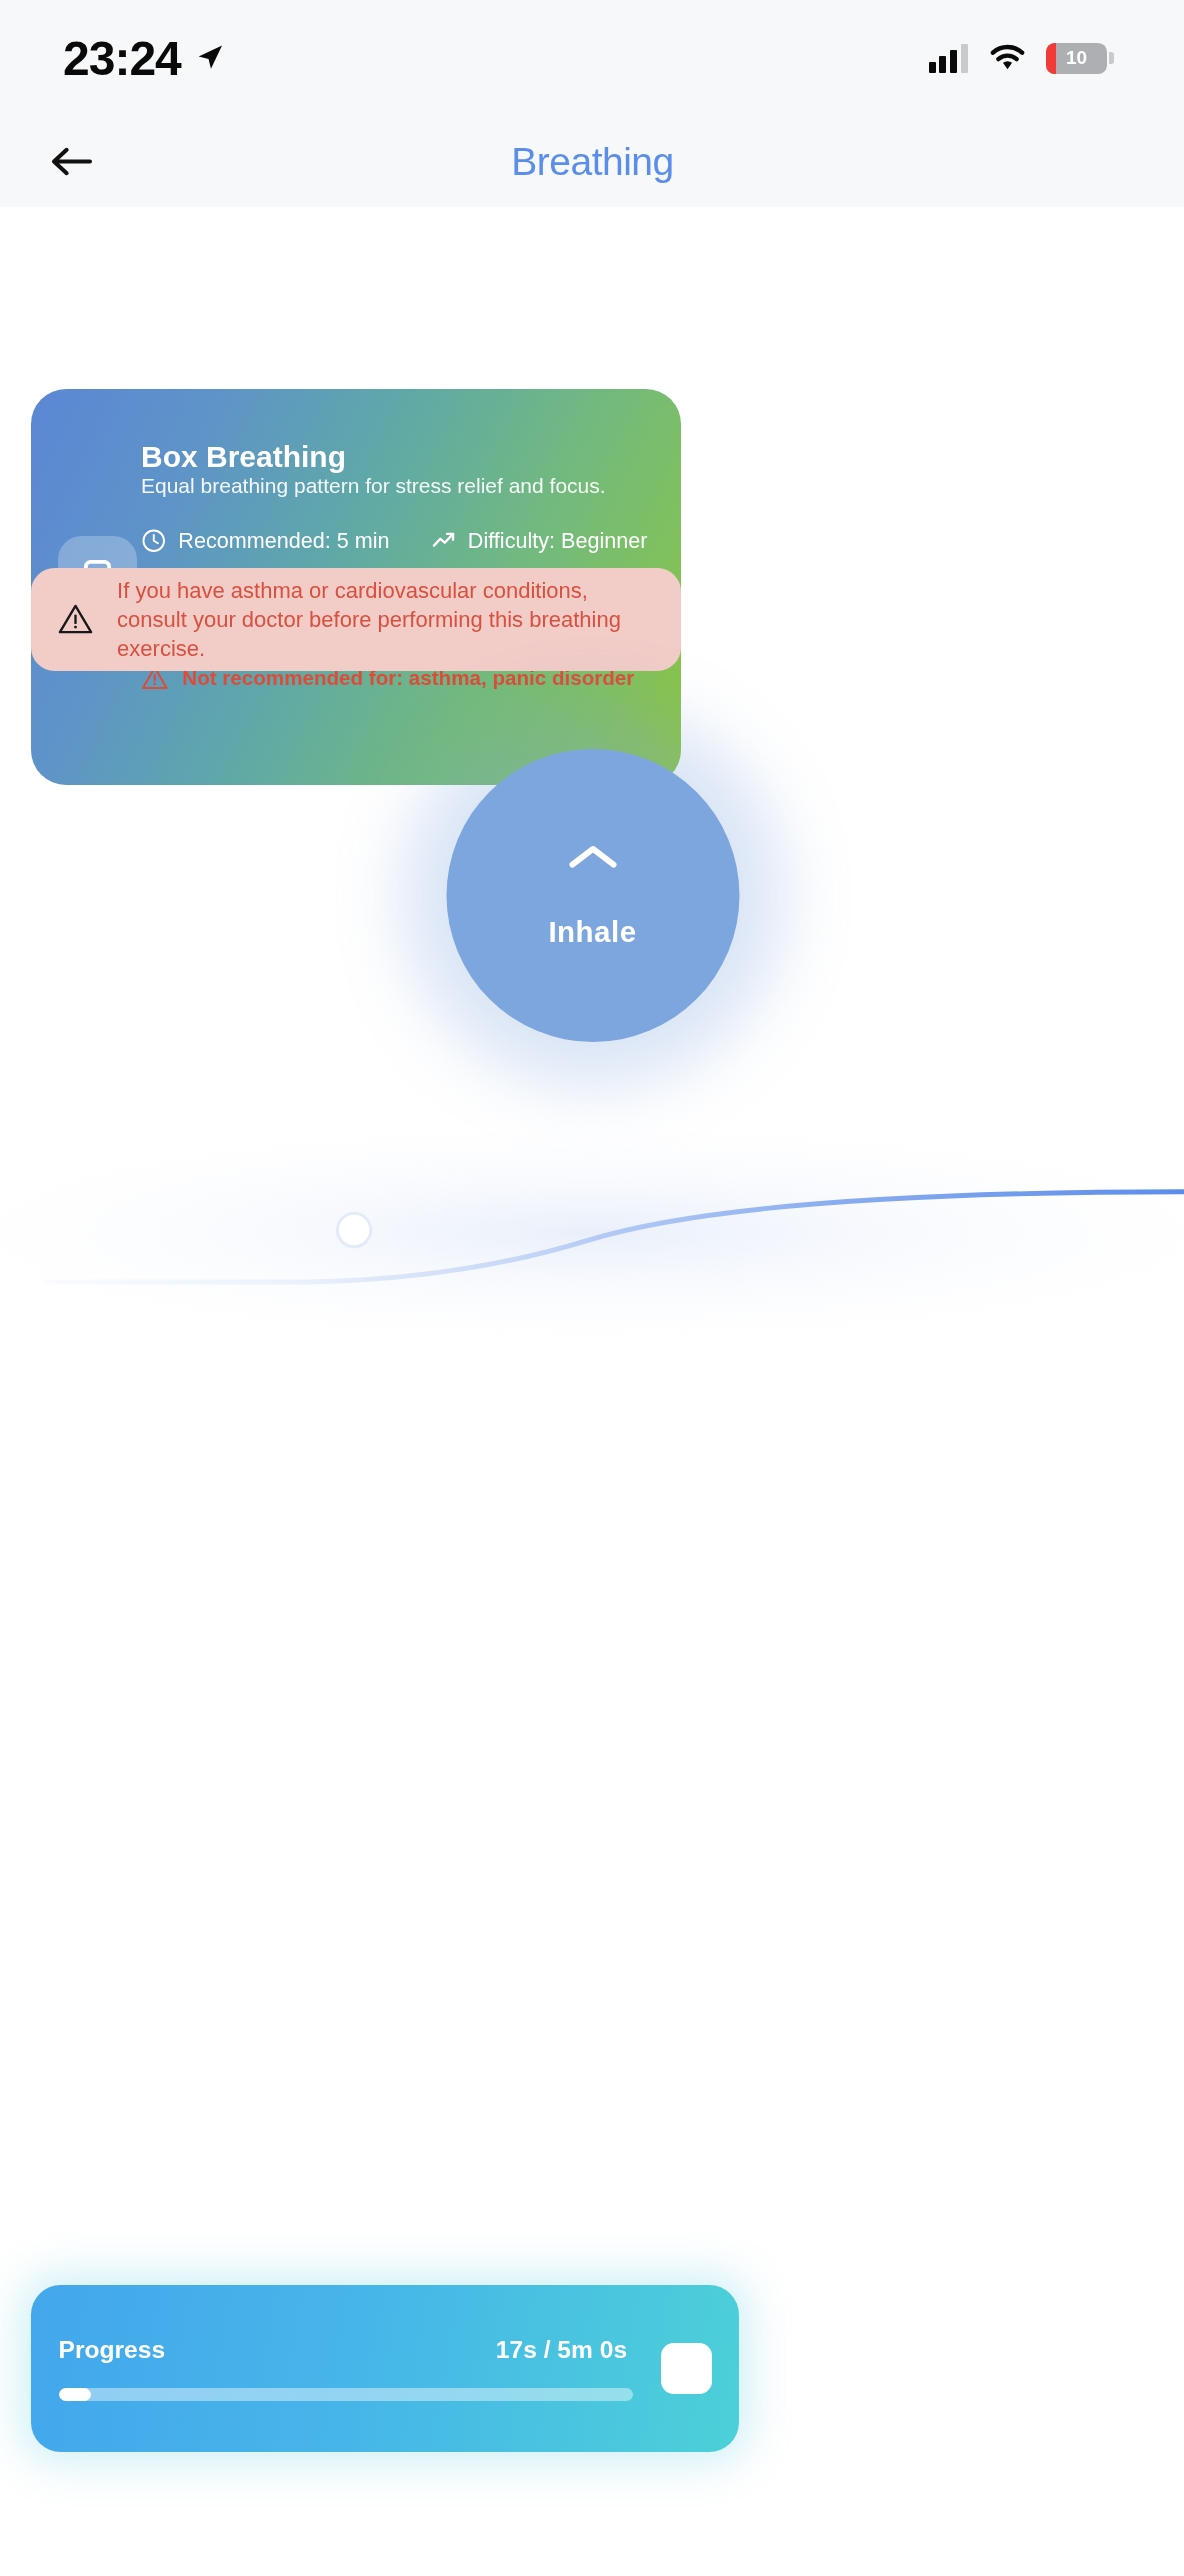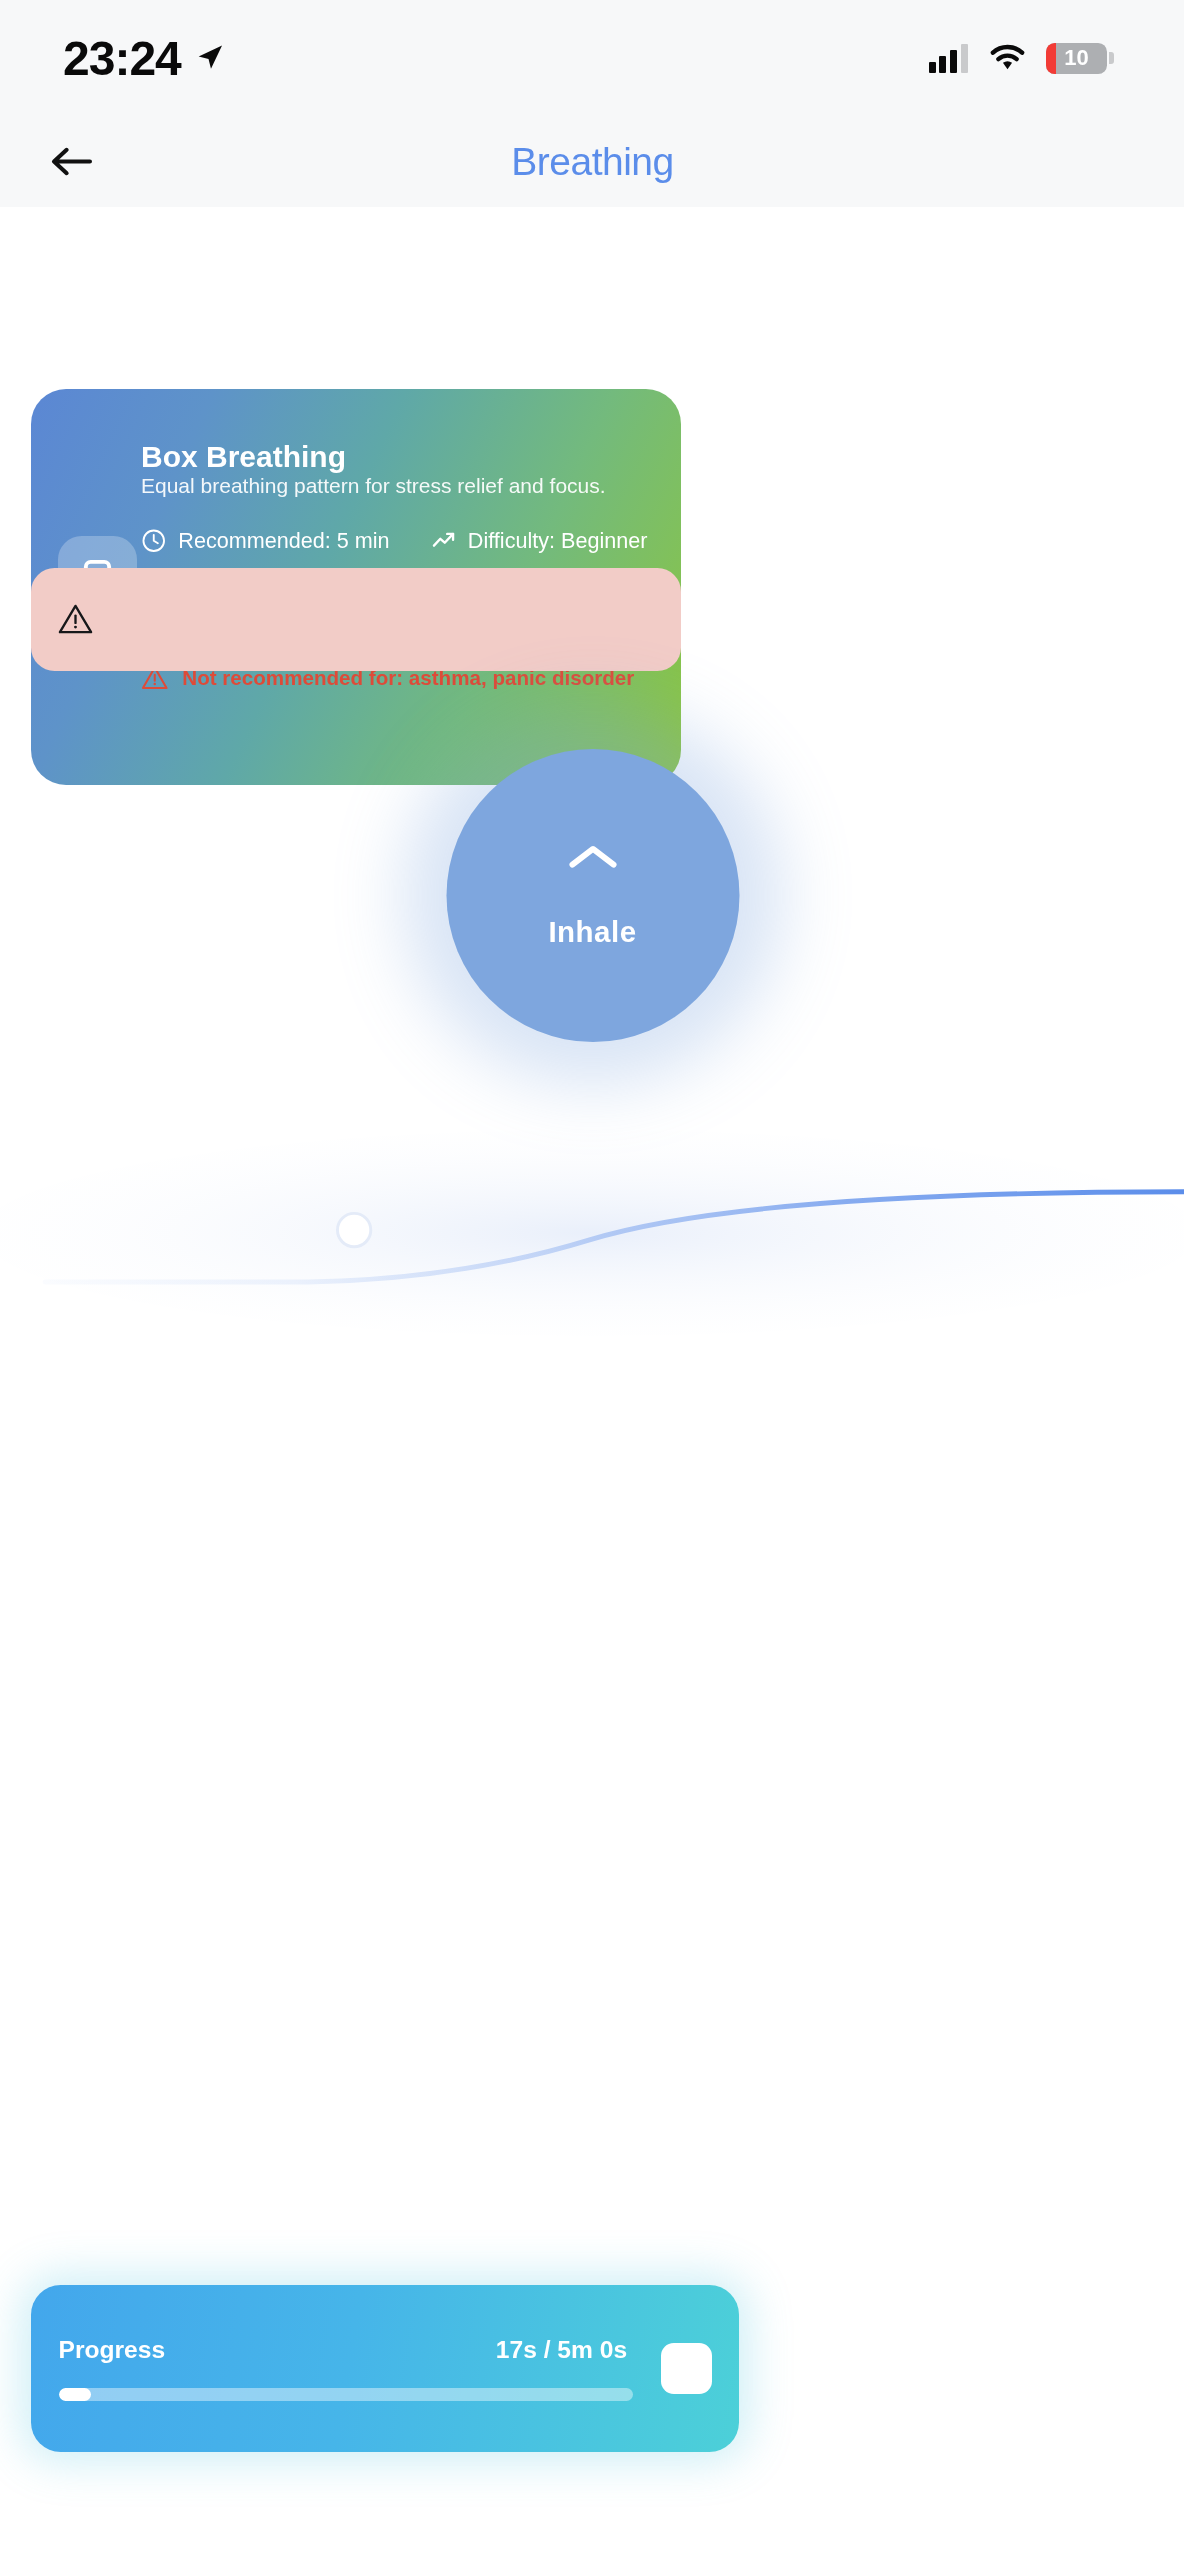--- a/index.html
+++ b/index.html
@@ -30,21 +30,21 @@
   .sb-signal i:nth-child(4){ height:28.5px; background:#C9CACC; }
   .sb-wifi{ width:35px; height:27.5px; }
   .sb-batt{
     position:relative; width:61px; height:31px; border-radius:8.8px;
     background:#ADAFB2; display:flex; align-items:center; justify-content:center;
     overflow:hidden;
   }
   .sb-batt::before{
     content:""; position:absolute; left:0; top:0; bottom:0; width:9.8px; background:#F23B36;
   }
-  .sb-batt-num{ font-size:22px; font-weight:bold; color:#ffffff; position:relative; z-index:2; }
+  .sb-batt-num{ font-size:19px; font-weight:bold; color:#ffffff; position:relative; z-index:2; }
   .sb-batt-cap{
     width:4.9px; height:12.8px; background:#C9CACC; border-radius:0 2.9px 2.9px 0; margin-left:2px;
   }
   .sb-batt-wrap{ display:flex; align-items:center; }
 
   
   .header{
     position:absolute; top:116px; left:0; width:1185px; height:91px;
     background:#F7F8F9;
     display:flex; align-items:center;
@@ -235,20 +235,21 @@
     </div>
   </div>
 </div>
 
 <div class="caution">
   <svg viewBox="0 0 38 38">
     <path d="M19 5 L35 32 H3 Z" stroke="#17181A" stroke-width="2.4" fill="none" stroke-linejoin="round"></path>
     <path d="M19 15 V22.5" stroke="#17181A" stroke-width="2.4" stroke-linecap="round"></path>
     <circle cx="19" cy="26.8" r="1.5" fill="#17181A"></circle>
   </svg>
+  <div class="caution-txt">If you have asthma or cardiovascular conditions, consult your doctor before performing this breathing exercise.</div>
 </div>
 
 <div class="breath-zone">
   <div class="breath-circle">
     <svg class="breath-chev" viewBox="0 0 52 30">
       <path d="M5 23 L26 7 L47 23" stroke="#ffffff" stroke-width="6" fill="none" stroke-linecap="round" stroke-linejoin="round"></path>
     </svg>
     <span class="breath-label">Inhale</span>
   </div>
 </div>

